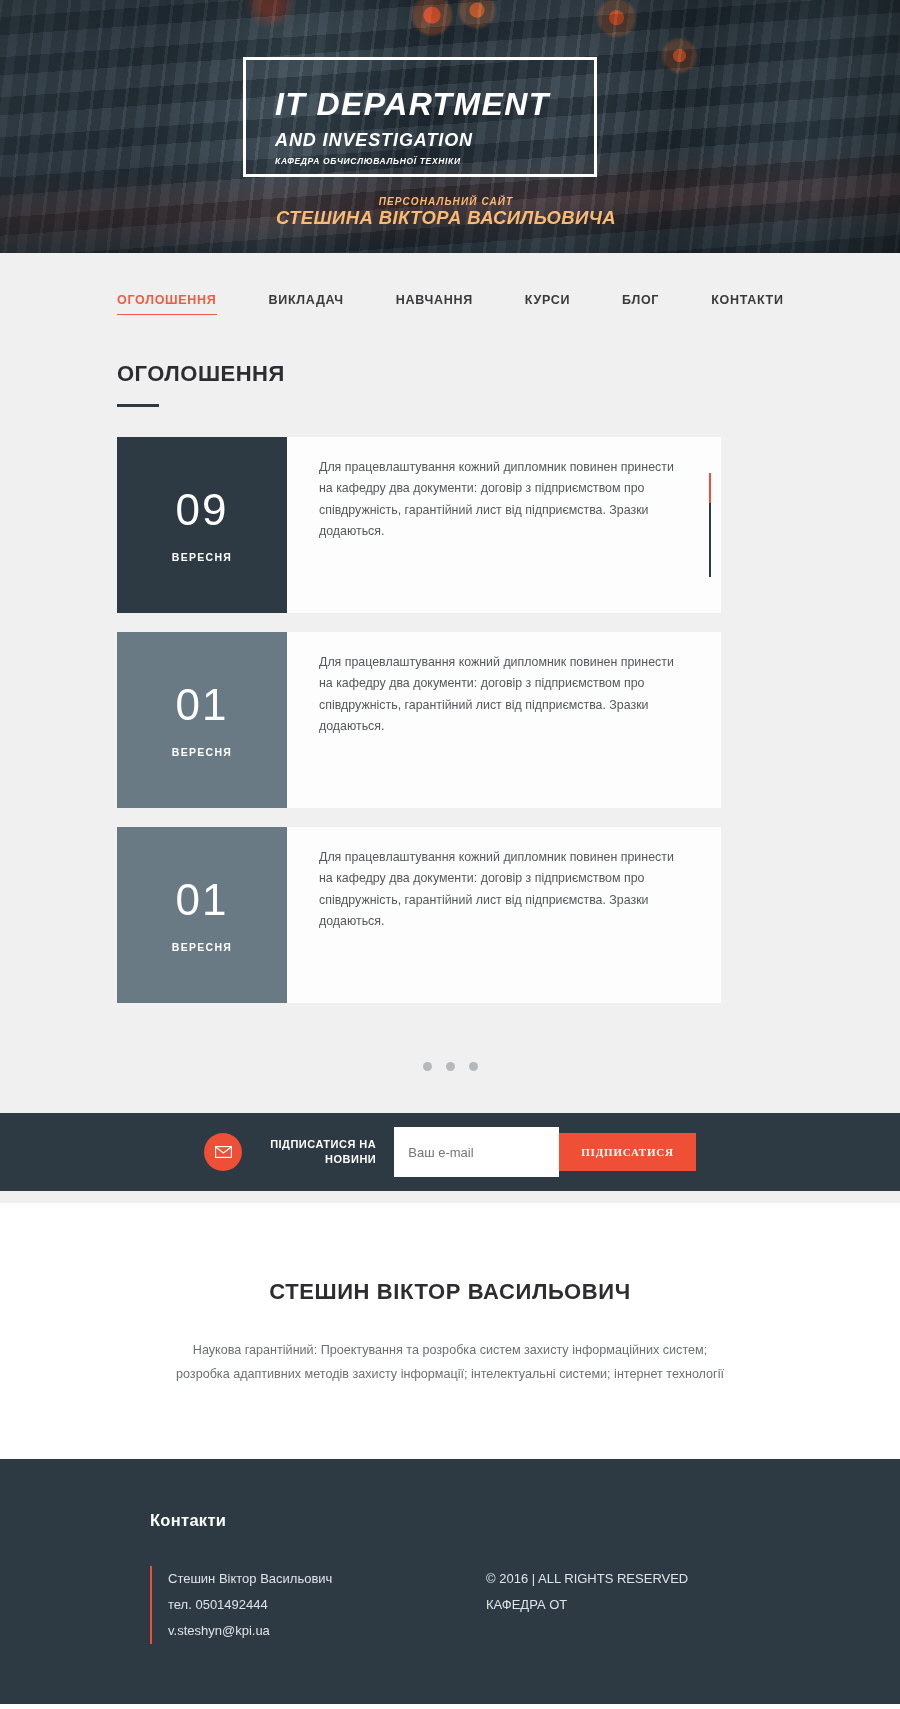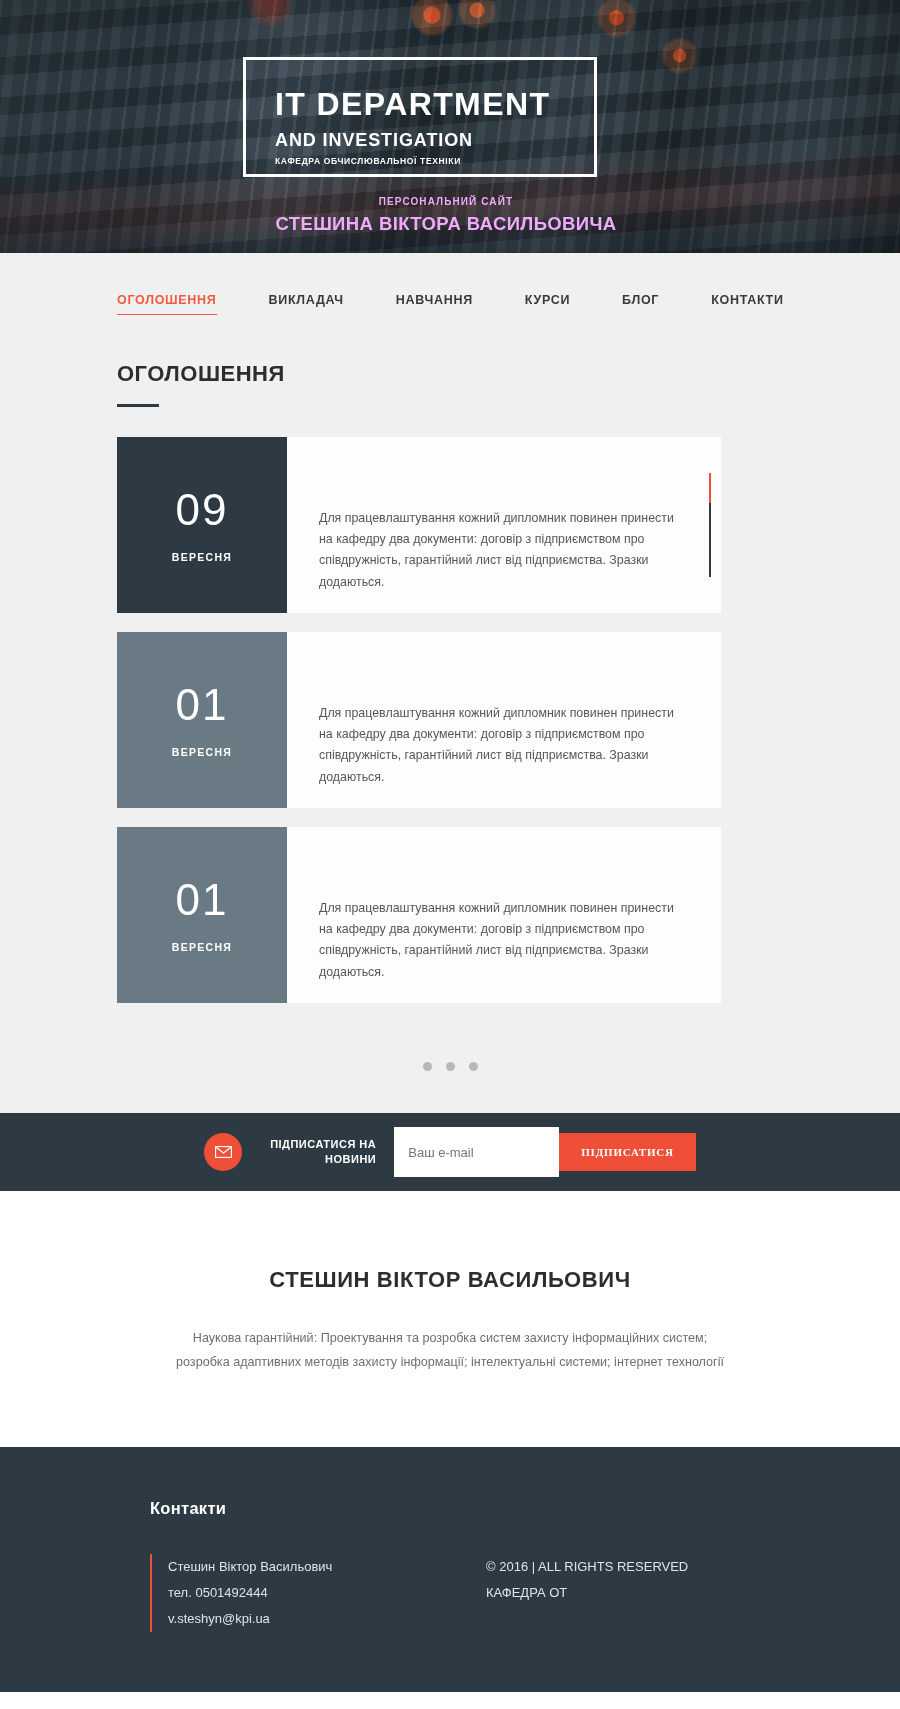--- a/index.html
+++ b/index.html
@@ -39,20 +39,21 @@
       repeating-linear-gradient(-4deg, rgba(0,0,0,.14) 0 18px, rgba(255,255,255,.045) 18px 40px);
   }
   .hero-vig{
     position:absolute;inset:0;
     background:radial-gradient(ellipse at 50% 45%, rgba(0,0,0,0) 30%, rgba(12,18,22,.5) 100%);
   }
   .hero-inner{
     position:relative;
     width:892px;
     height:253px;
+    font-style:italic;
   }
   .logo-box{
     position:absolute;
     left:243px;top:57px;
     width:354px;height:120px;
     border:3px solid #ffffff;
     padding:28px 0 0 29px;
   }
   .logo-title{
     color:#fff;
@@ -72,38 +73,38 @@
     color:#fff;
     font-size:8.5px;
     font-weight:bold;
     letter-spacing:.65px;
     margin-top:5px;
   }
   .hero-sub{
     position:absolute;
     left:0;right:0;top:196px;
     text-align:center;
-    color:#f0abfc;
+    color:#fdba74;
   }
   .hero-sub .p1{
     font-size:10px;
     font-weight:bold;
     letter-spacing:1.1px;
   }
   .hero-sub .p2{
     font-size:18.5px;
     font-weight:bold;
     letter-spacing:.4px;
-    margin-top:6px;
+    margin-top:0;
   }
 
   
   .page-body{
     background:#f0f0f0;
-    padding-bottom:0;
+    padding-bottom:12px;
   }
   .container{
     width:900px;
     margin:0 auto;
     padding:0 0 0 0;
   }
   nav.main-nav{
     padding:40px 0 0 117px;
     display:flex;
     align-items:flex-start;
@@ -172,21 +173,21 @@
   .card-month{
     font-size:10.5px;
     font-weight:bold;
     letter-spacing:1.3px;
     margin-top:19px;
   }
   .card-body{
     flex:1;
     background:#fdfdfd;
     display:flex;
-    align-items:flex-end;
+    align-items:flex-start;
     padding:20px 34px 20px 32px;
     position:relative;
   }
   .card-text{
     font-size:12.4px;
     line-height:1.72;
     color:#53585c;
   }
   .card-scroll{
     position:absolute;

